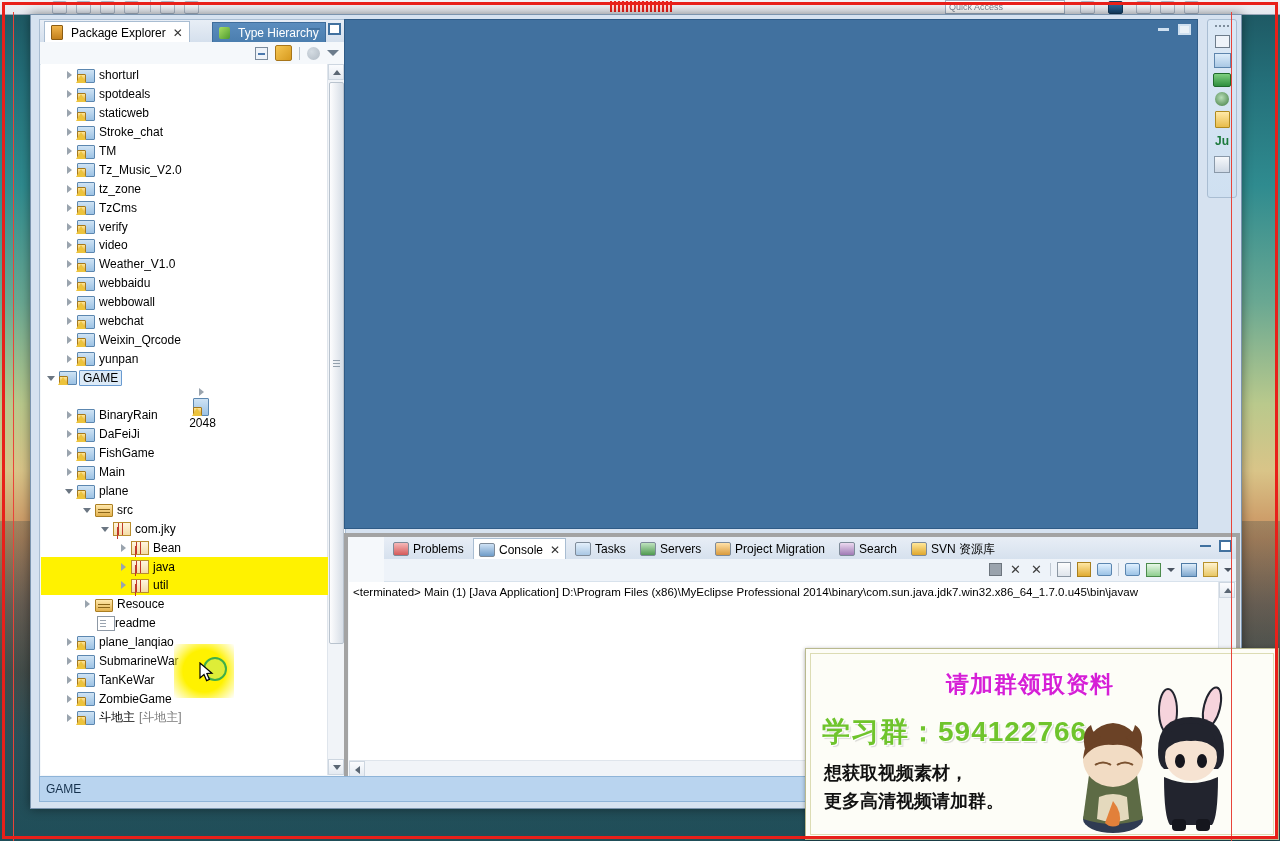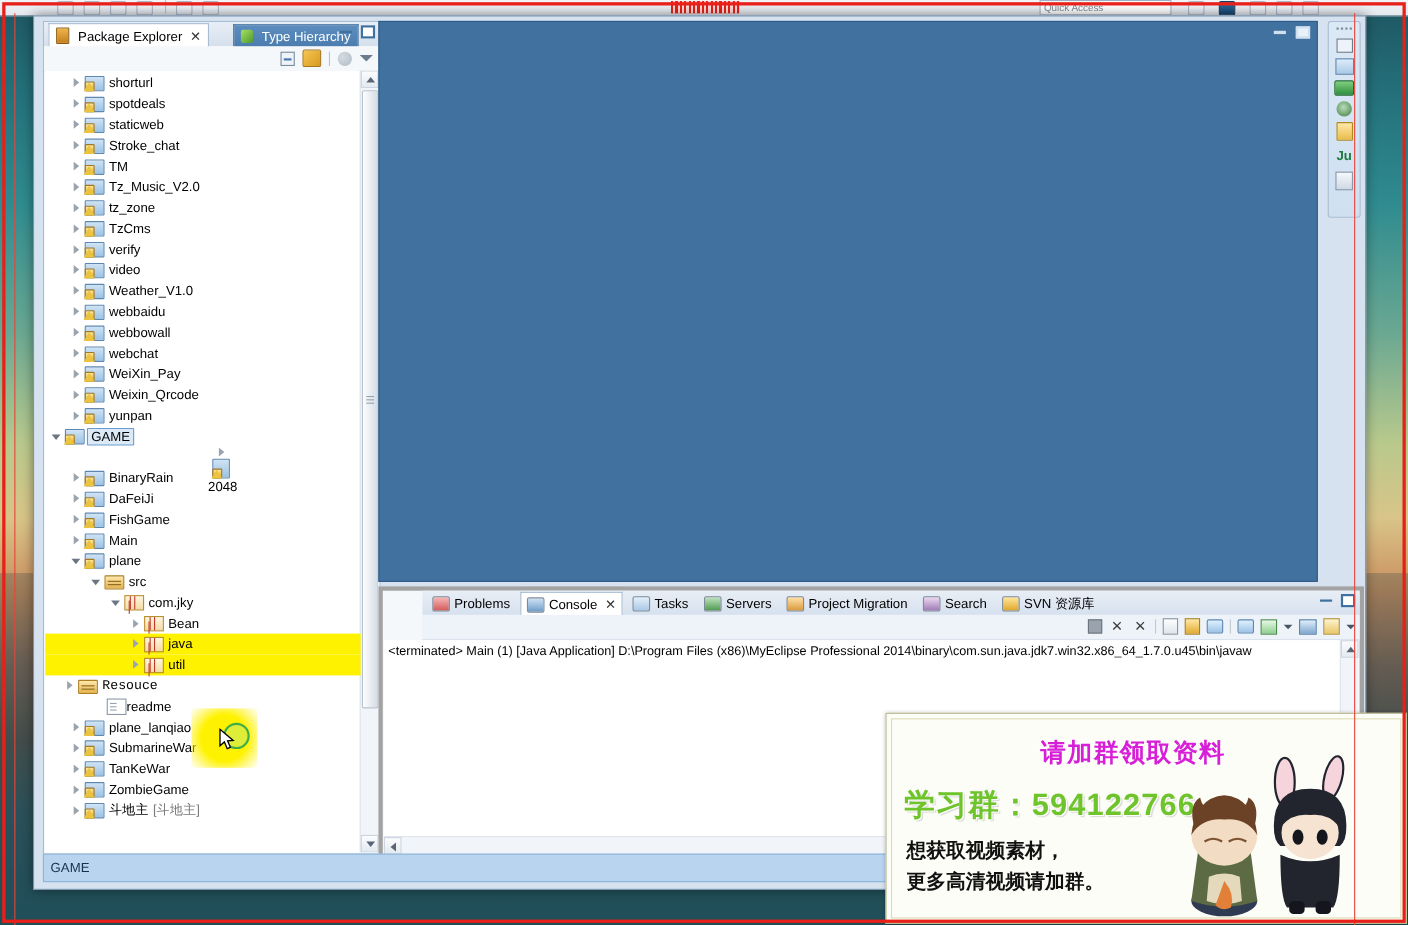--- a/index.html
+++ b/index.html
@@ -410,25 +410,20 @@
             <span class="tlabel">webbowall</span>
           </div>
           <div class="tnode" style="padding-left: 24px;">
             <span class="arrow closed"></span>
             <span class="ticon ic-proj ic-warn"></span>
             <span class="tlabel">webchat</span>
           </div>
           <div class="tnode" style="padding-left: 24px;">
             <span class="arrow closed"></span>
             <span class="ticon ic-proj ic-warn"></span>
-            <span class="tlabel">WeiXin_Pay</span>
-          </div>
-          <div class="tnode" style="padding-left: 24px;">
-            <span class="arrow closed"></span>
-            <span class="ticon ic-proj ic-warn"></span>
             <span class="tlabel">Weixin_Qrcode</span>
           </div>
           <div class="tnode" style="padding-left: 24px;">
             <span class="arrow closed"></span>
             <span class="ticon ic-proj ic-warn"></span>
             <span class="tlabel">yunpan</span>
           </div>
           <div class="tnode" style="padding-left: 6px;">
             <span class="arrow open"></span>
             <span class="ticon ic-proj ic-warn"></span>
@@ -482,21 +477,21 @@
           <div class="tnode" style="padding-left: 78px; background: rgb(255, 242, 0); z-index: 4;">
             <span class="arrow closed"></span>
             <span class="ticon ic-pkg"></span>
             <span class="tlabel">java</span>
           </div>
           <div class="tnode" style="padding-left: 78px; background: rgb(255, 242, 0); z-index: 4;">
             <span class="arrow closed"></span>
             <span class="ticon ic-pkg"></span>
             <span class="tlabel">util</span>
           </div>
-          <div class="tnode" style="padding-left: 18px; font-family: Liberation Mono, monospace;">
+          <div class="tnode" style="padding-left: 42px;">
             <span class="arrow closed"></span>
             <span class="ticon ic-src"></span>
             <span class="tlabel">Resouce</span>
           </div>
           <div class="tnode" style="padding-left: 42px;">
             <span class="arrow "></span>
             <span class="ticon ic-file"></span>
             <span class="tlabel">readme</span>
           </div>
           <div class="tnode" style="padding-left: 24px;">

